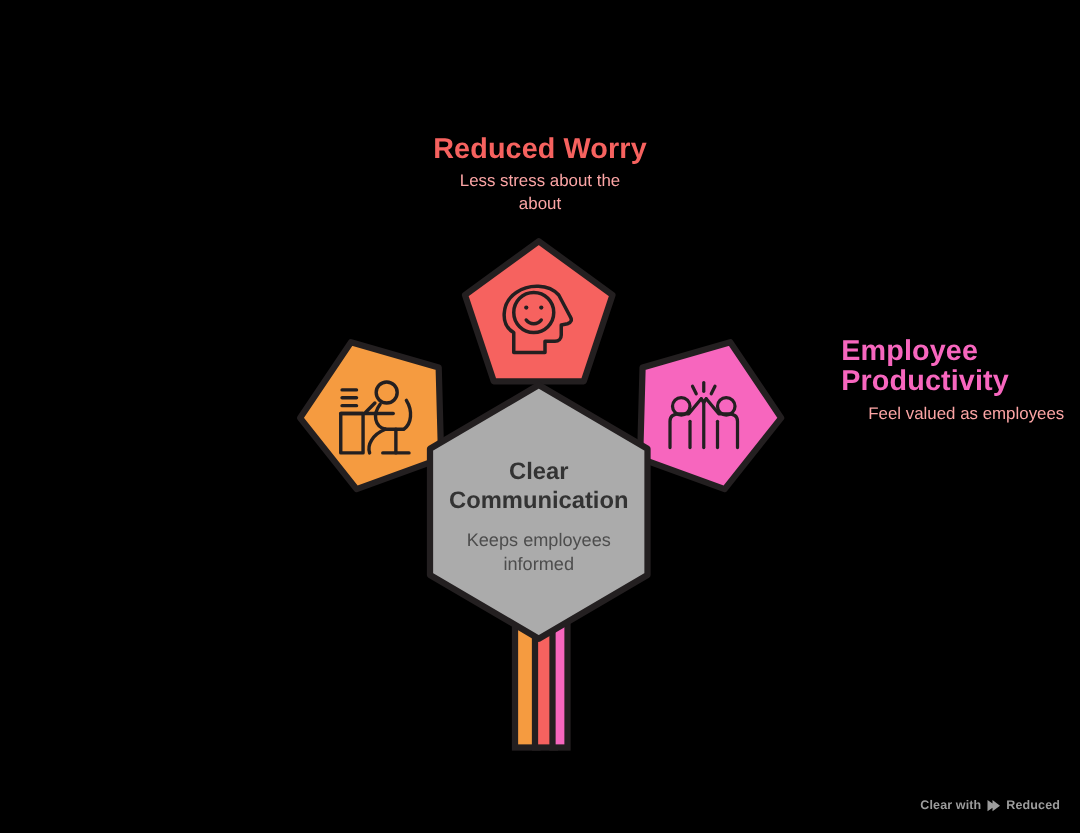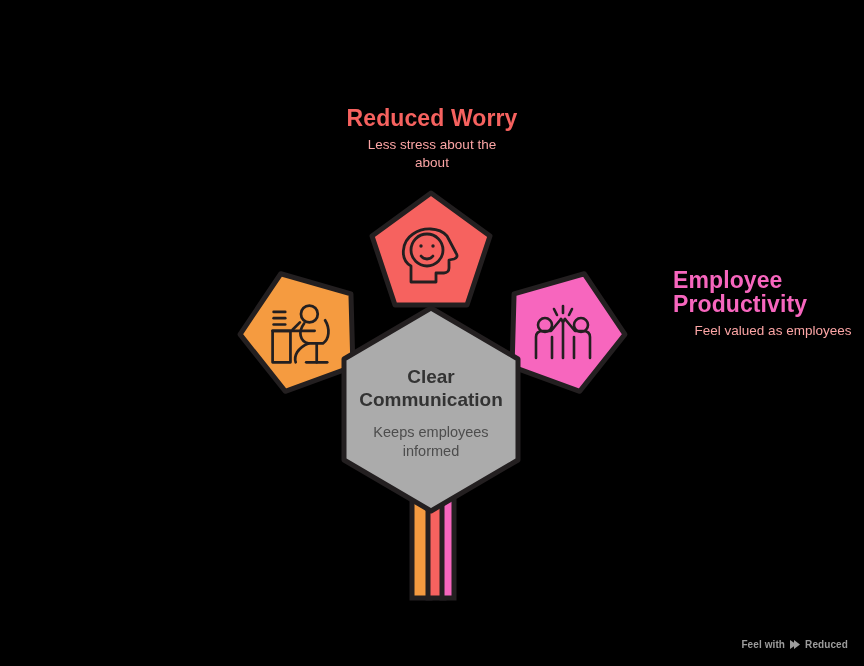--- a/index.html
+++ b/index.html
@@ -188,21 +188,21 @@
 
   <div class="label-block" id="label-employee-appreciation">
     <div class="label-title" style="color:#F766BE">
       <span>Employee</span><br>
       <span>Productivity</span>
     </div>
     <div class="label-sub">Feel valued as employees</div>
   </div>
 
   <div class="watermark">
-    <span>Feel with</span>
+    <span>Clear with</span>
     <span class="wm-mark">
       <svg width="12" height="11" viewBox="0 0 12 11" aria-hidden="true">
         <path d="M1 1 L1 10 L5 7.2 L5 10 L11 5.5 L5 1 L5 3.8 Z" fill="#9c9c9c"></path>
       </svg>
     </span>
     <span>Reduced</span>
   </div>
 
 </div>
 

